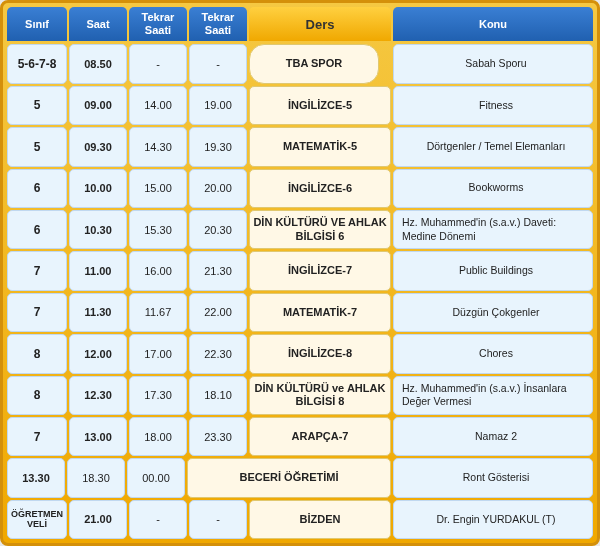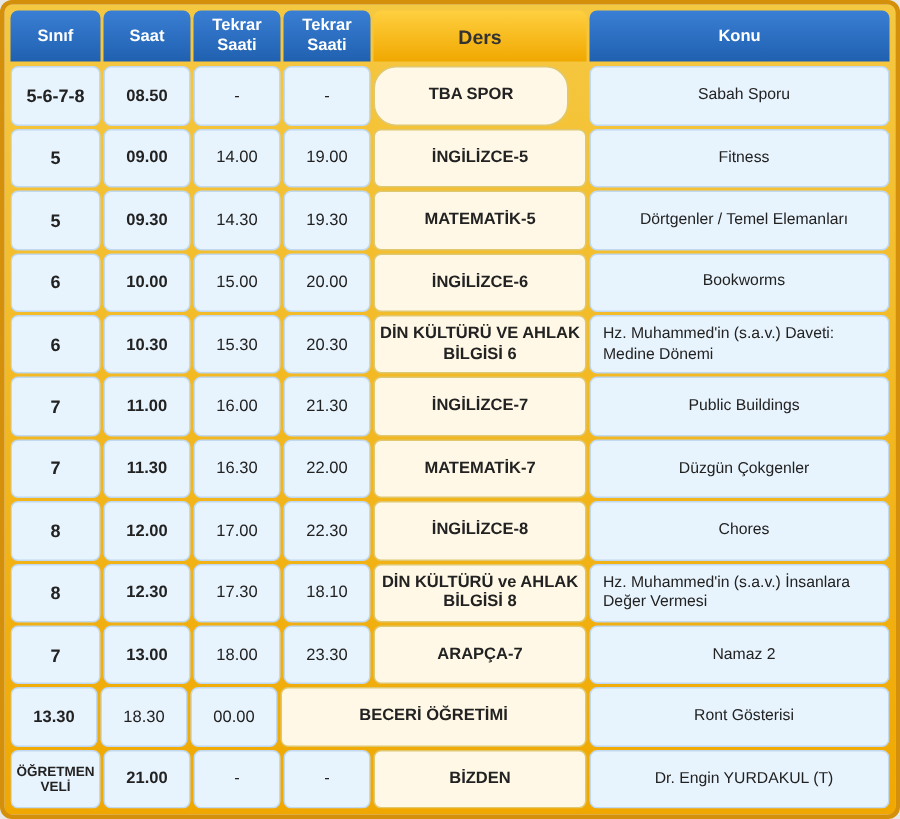--- a/index.html
+++ b/index.html
@@ -153,21 +153,21 @@
         <div class="cell c-sinif" style="white-space: pre-line; font-size: 12px;">7</div>
         <div class="cell c-saat">11.00</div>
         <div class="cell c-tekrar1">16.00</div>
         <div class="cell c-tekrar2">21.30</div>
         <div class="cell c-ders" style="white-space: pre-line; line-height: 1.2;">İNGİLİZCE-7</div>
         <div class="cell c-konu" style="line-height: 1.3;">Public Buildings</div>
       </div>
       <div class="data-row">
         <div class="cell c-sinif" style="white-space: pre-line; font-size: 12px;">7</div>
         <div class="cell c-saat">11.30</div>
-        <div class="cell c-tekrar1">16.30</div>
+        <div class="cell c-tekrar1">11.67</div>
         <div class="cell c-tekrar2">22.00</div>
         <div class="cell c-ders" style="white-space: pre-line; line-height: 1.2;">MATEMATİK-7</div>
         <div class="cell c-konu" style="line-height: 1.3;">Düzgün Çokgenler</div>
       </div>
       <div class="data-row">
         <div class="cell c-sinif" style="white-space: pre-line; font-size: 12px;">8</div>
         <div class="cell c-saat">12.00</div>
         <div class="cell c-tekrar1">17.00</div>
         <div class="cell c-tekrar2">22.30</div>
         <div class="cell c-ders" style="white-space: pre-line; line-height: 1.2;">İNGİLİZCE-8</div>

